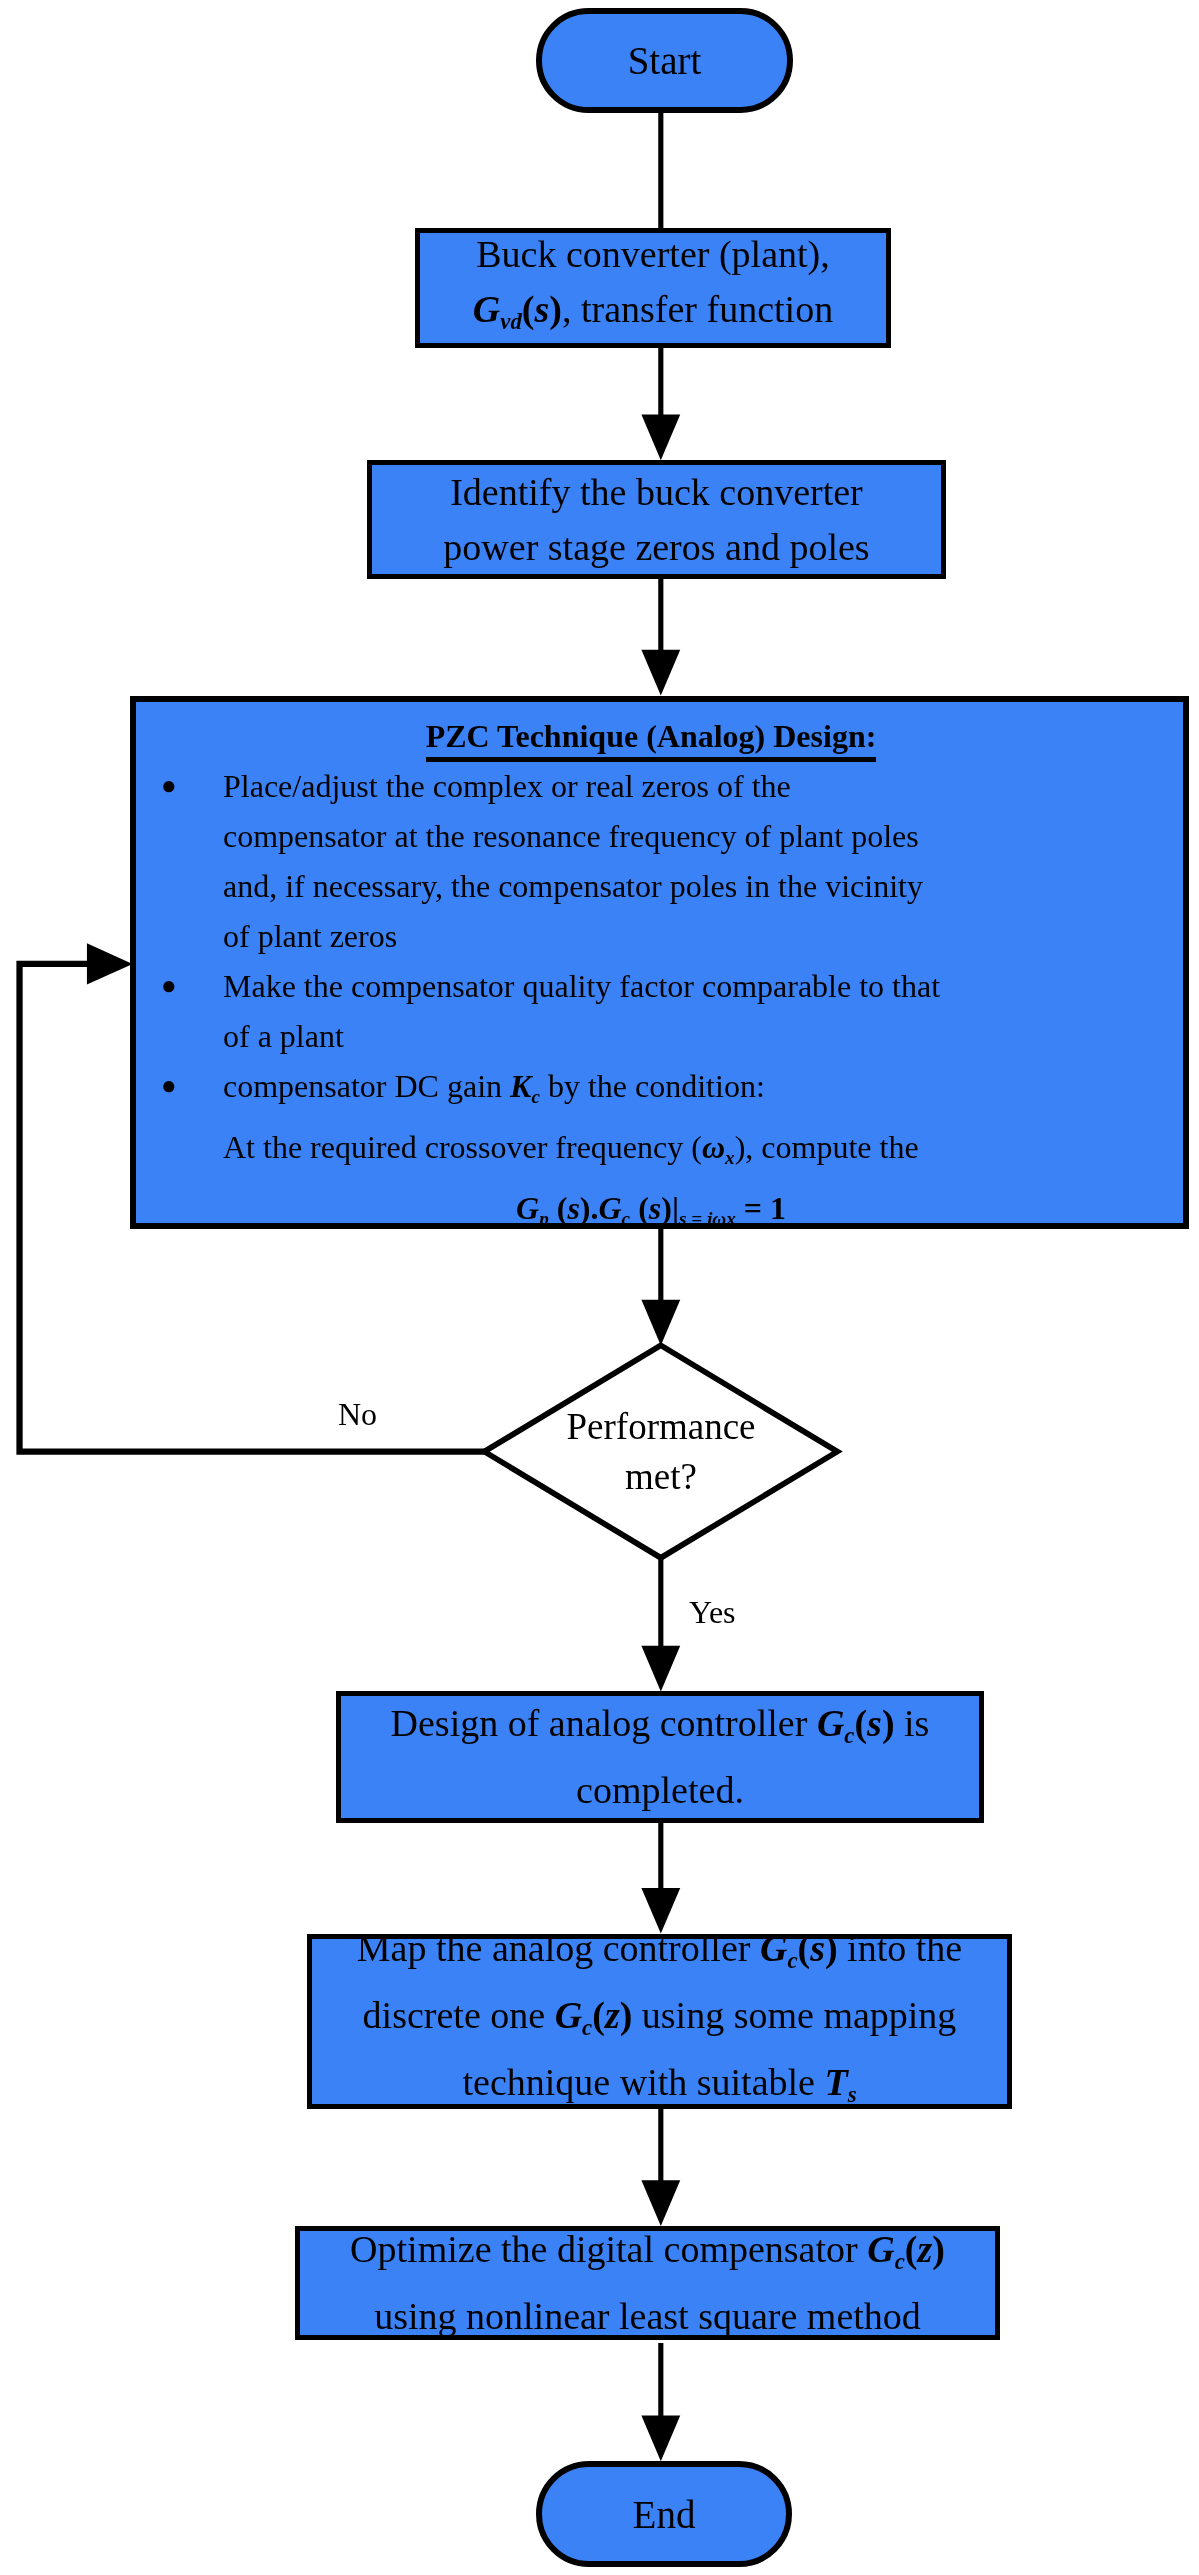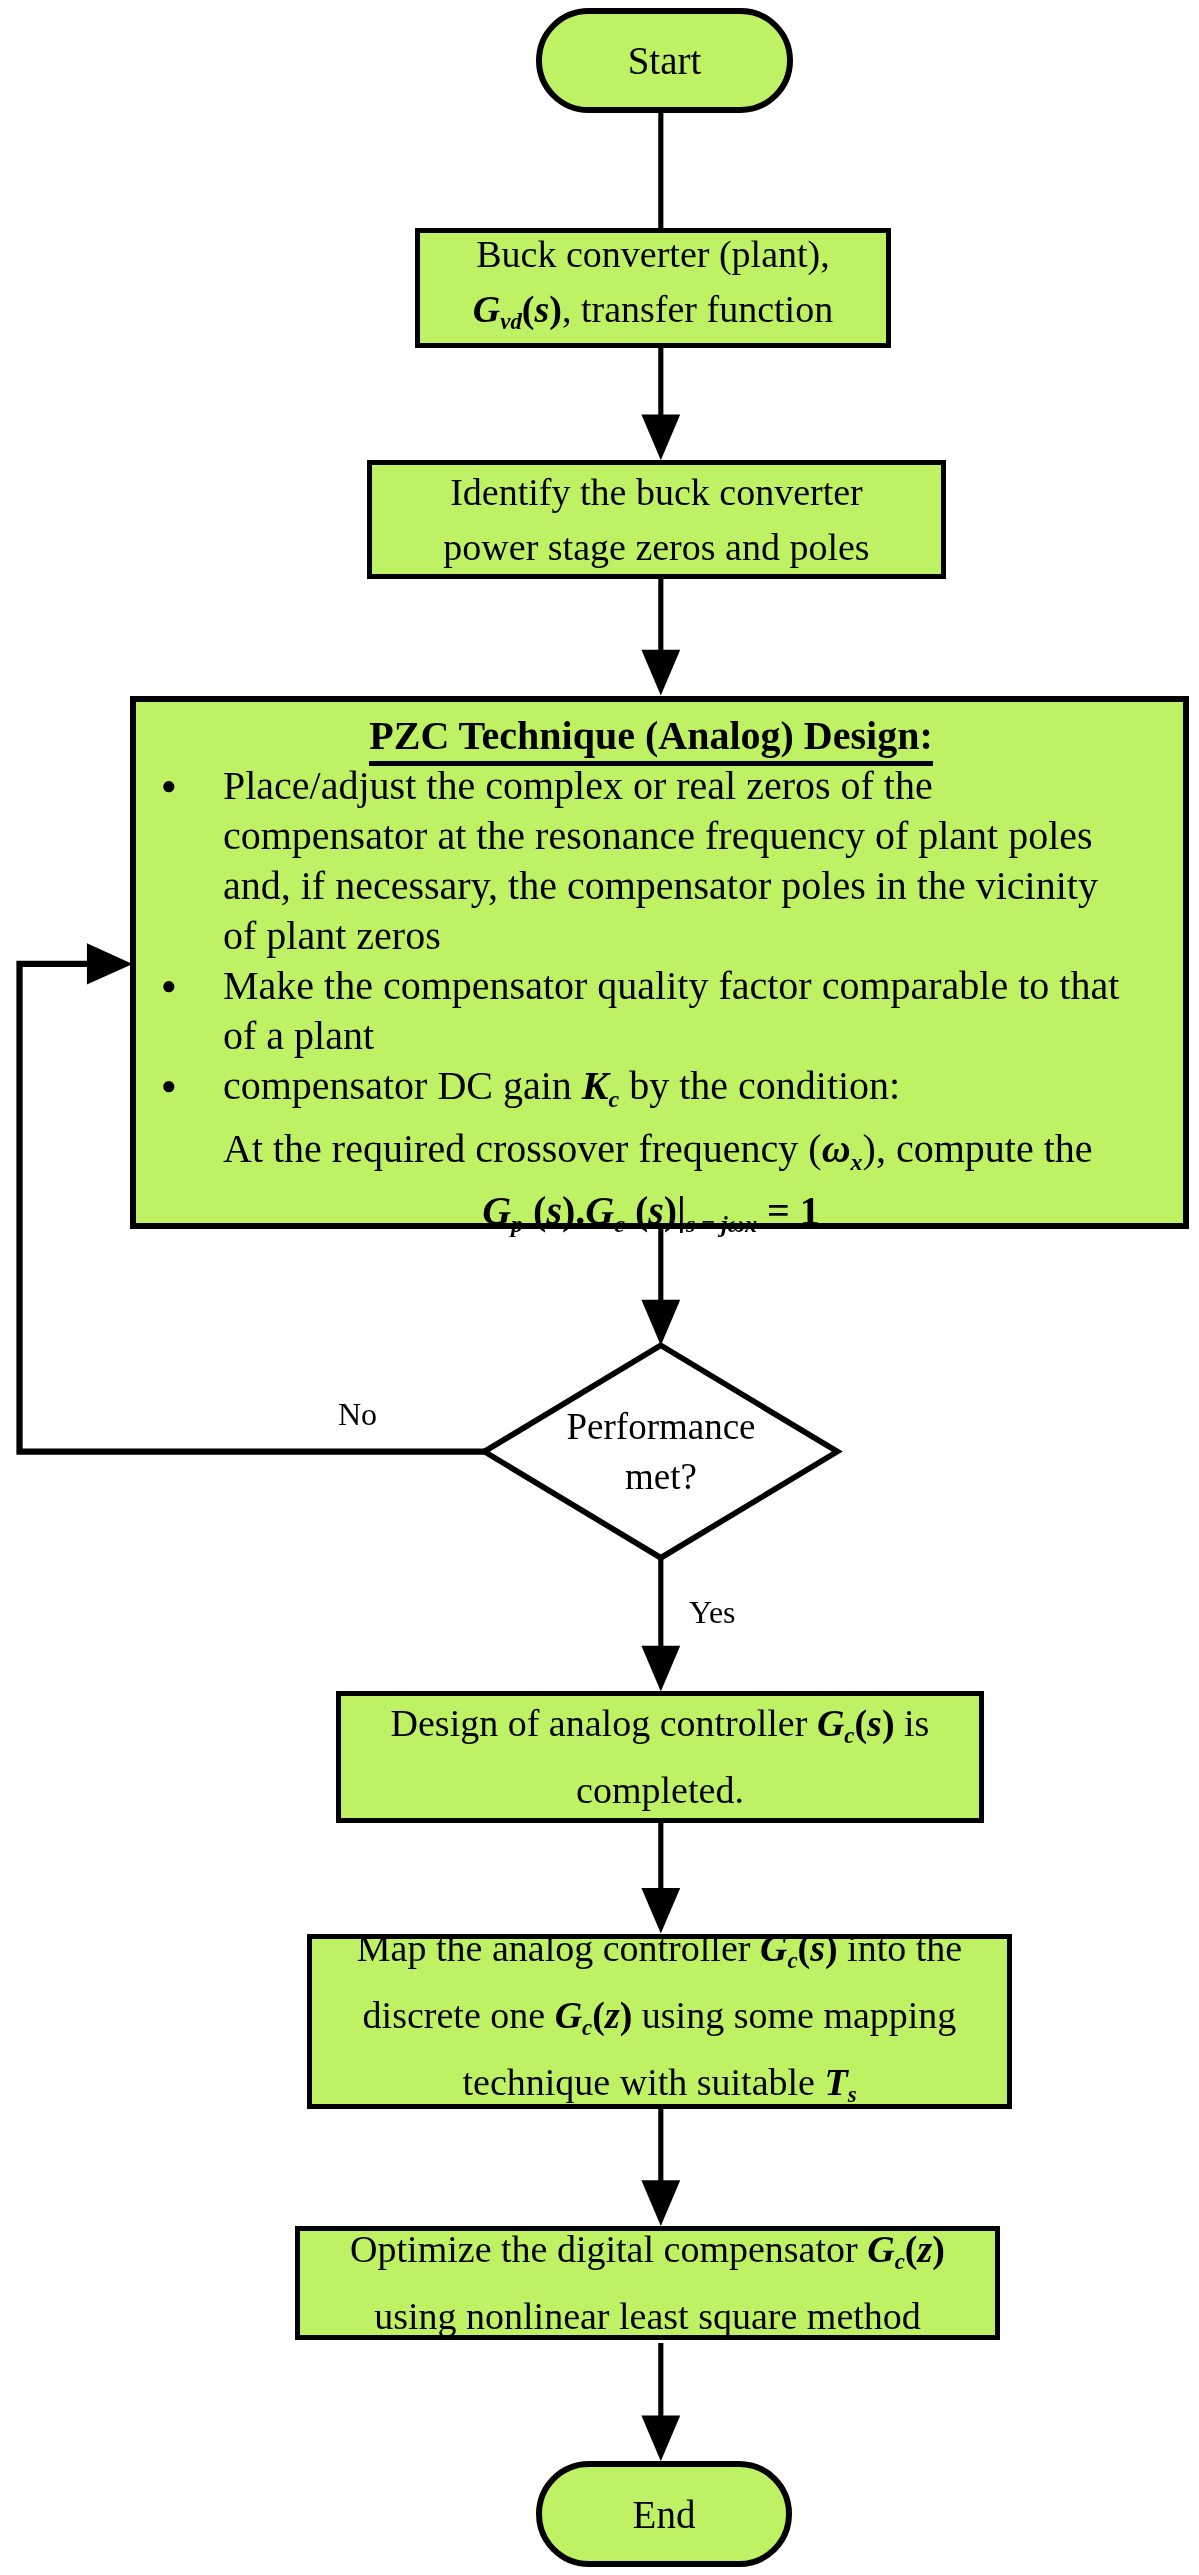--- a/index.html
+++ b/index.html
@@ -7,34 +7,34 @@
     position:relative;
     width:1200px;height:2576px;
     background:#ffffff;
     font-family:"Liberation Serif", serif;
     color:#000000;
     overflow:hidden;
   }
   svg.wires{position:absolute;left:0;top:0;width:1200px;height:2576px;}
 
   .node{
-    position:absolute;box-sizing:border-box;background:#bef264;
+    position:absolute;box-sizing:border-box;background:#3b82f6;
     display:flex;flex-direction:column;justify-content:center;align-items:center;
     text-align:center;
   }
   .rect{border:5.1px solid #000;}
   .stadium{border:6.3px solid #000;border-radius:54px;}
   .pzc{
     border:6.9px solid #000;
     justify-content:flex-start;align-items:stretch;text-align:left;
     padding:9px 17px 5.7px 0;
   }
   .node .line{line-height:55px;font-size:38px;white-space:nowrap;}
   .stadium .line{font-size:39px;}
-  .pzc .line{line-height:50px;font-size:40px;white-space:nowrap;}
+  .pzc .line{line-height:50px;font-size:32px;white-space:nowrap;}
   .pzc-title{text-align:center;}
   .pzc-formula{text-align:center;}
   .bullet-row{display:flex;align-items:flex-start;}
   .bullet-marker{flex:0 0 87px;padding-left:25px;font-size:26px;line-height:50px;box-sizing:border-box;}
   .bullet-lines{flex:1 1 auto;}
   .diamond-text{
     position:absolute;display:flex;flex-direction:column;
     justify-content:center;align-items:center;text-align:center;
   }
   .diamond-text .line{line-height:50px;font-size:37px;white-space:nowrap;}

